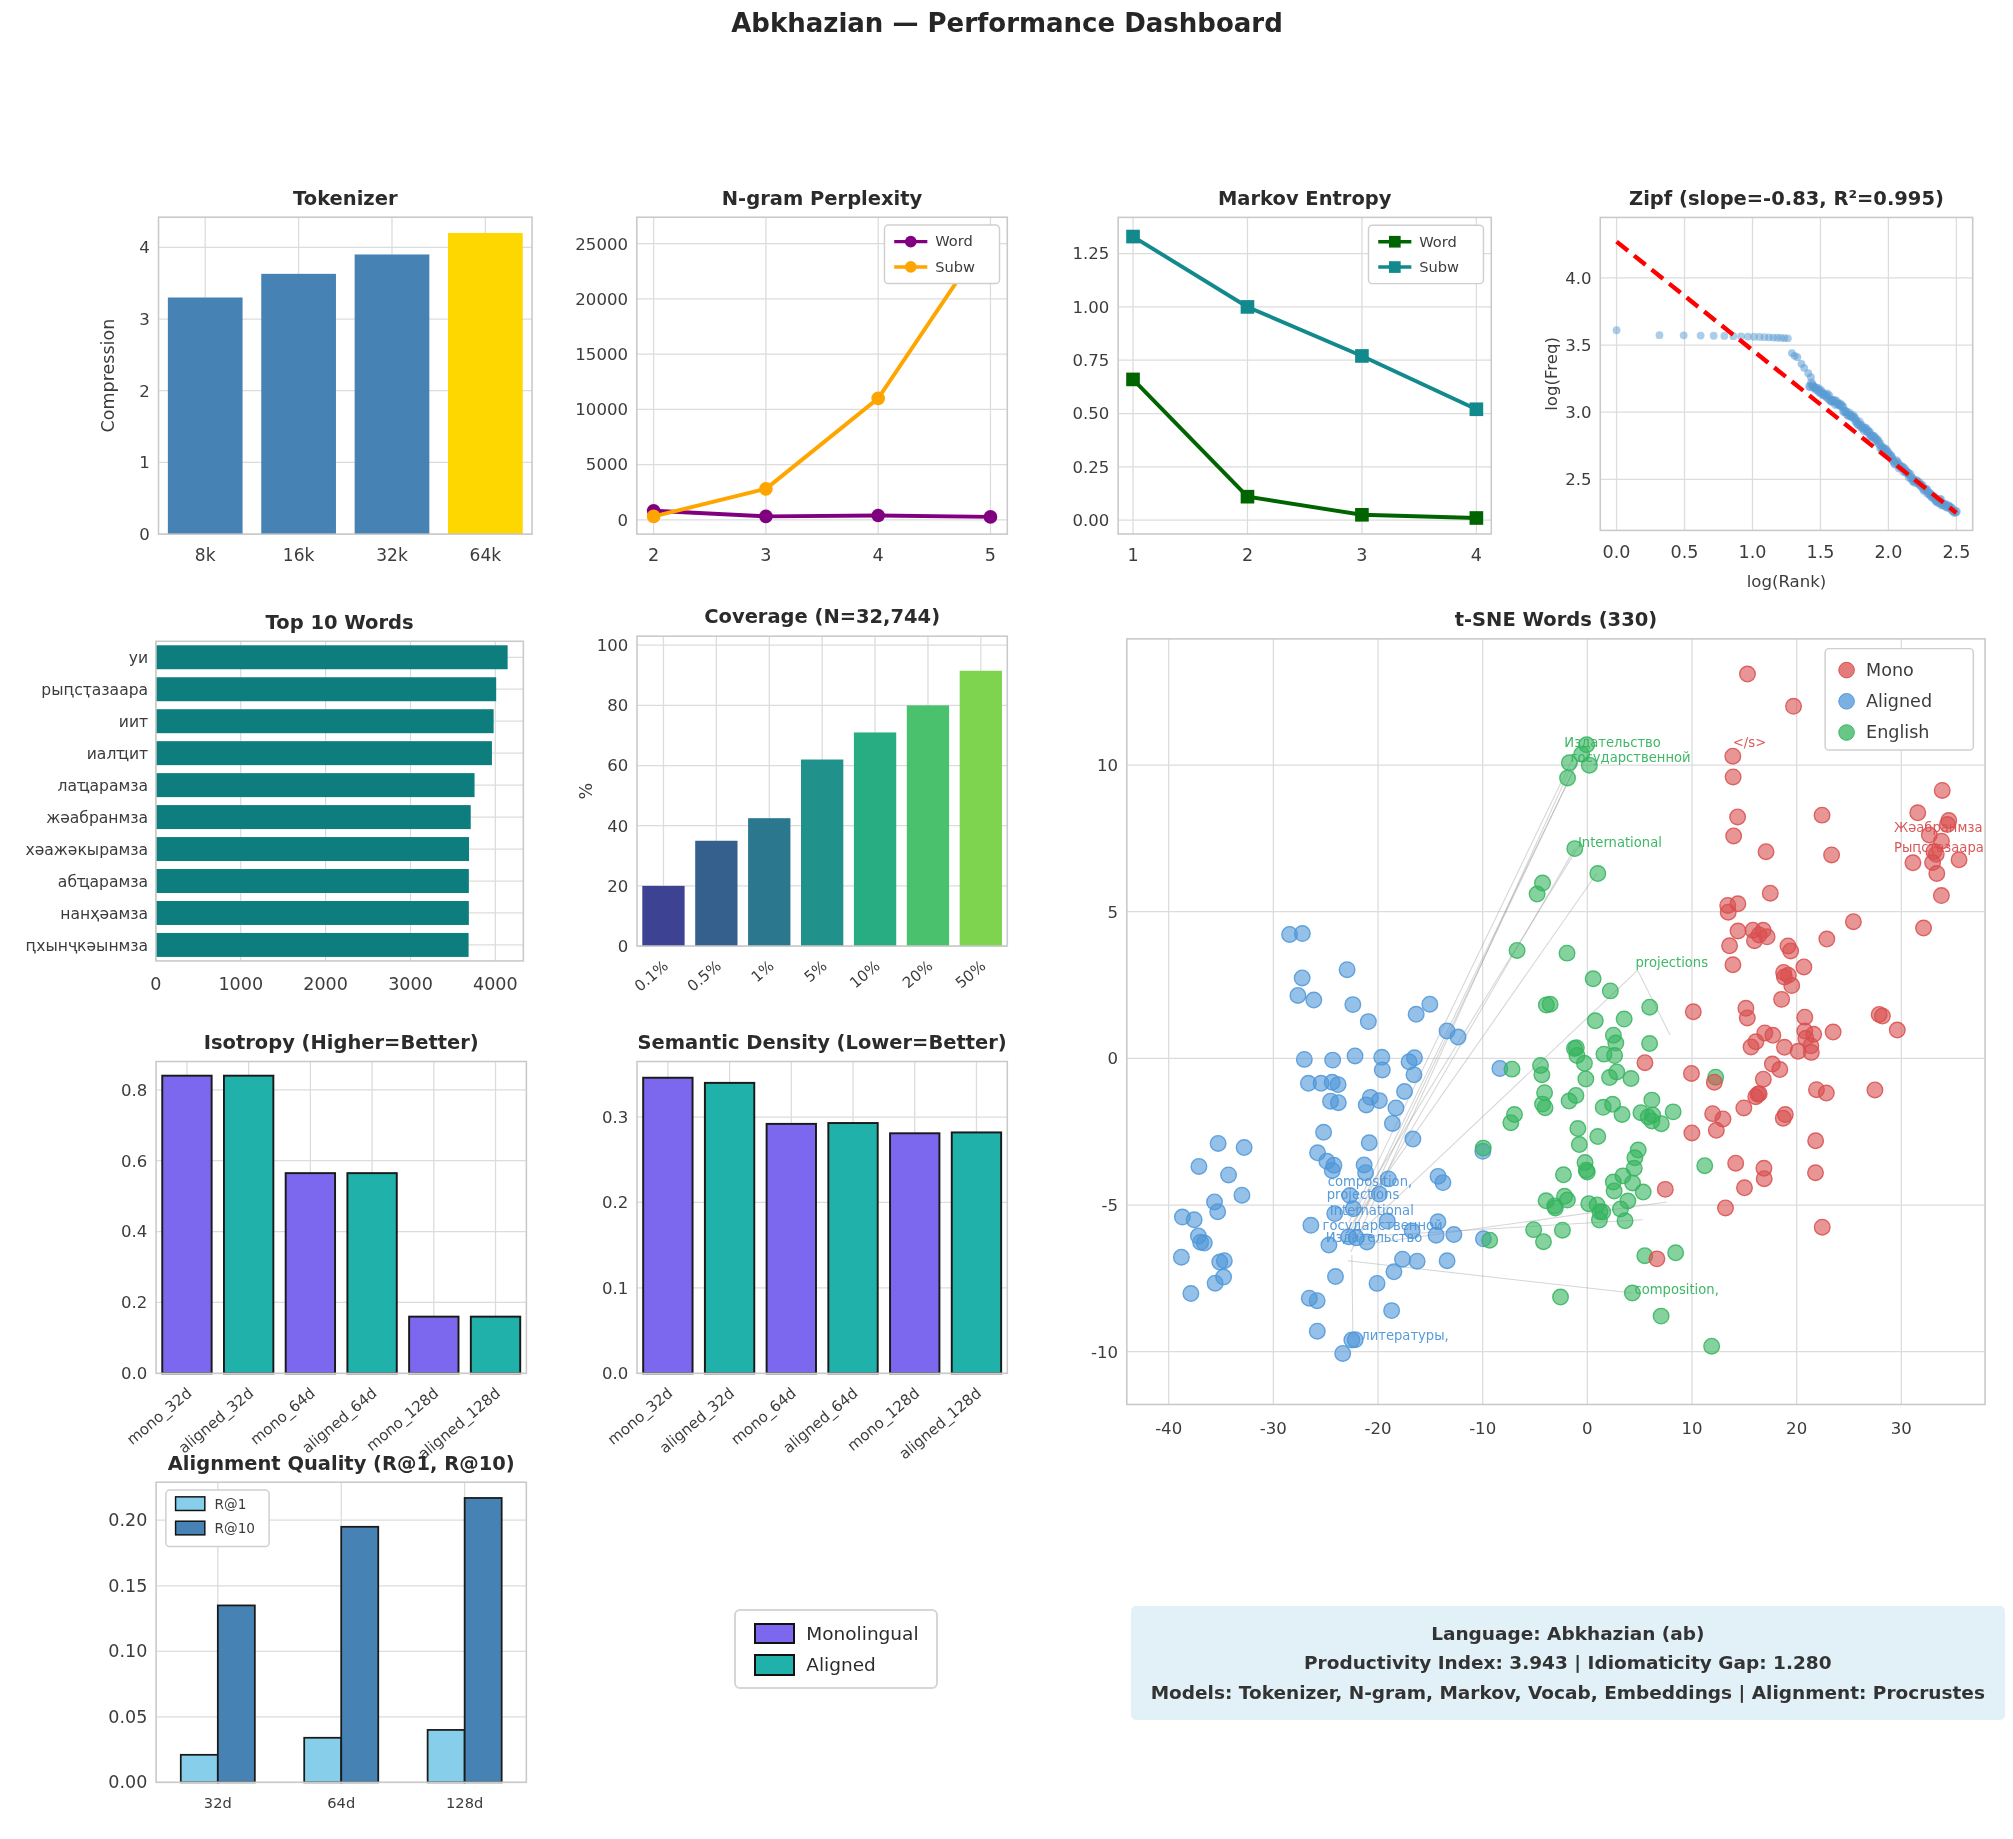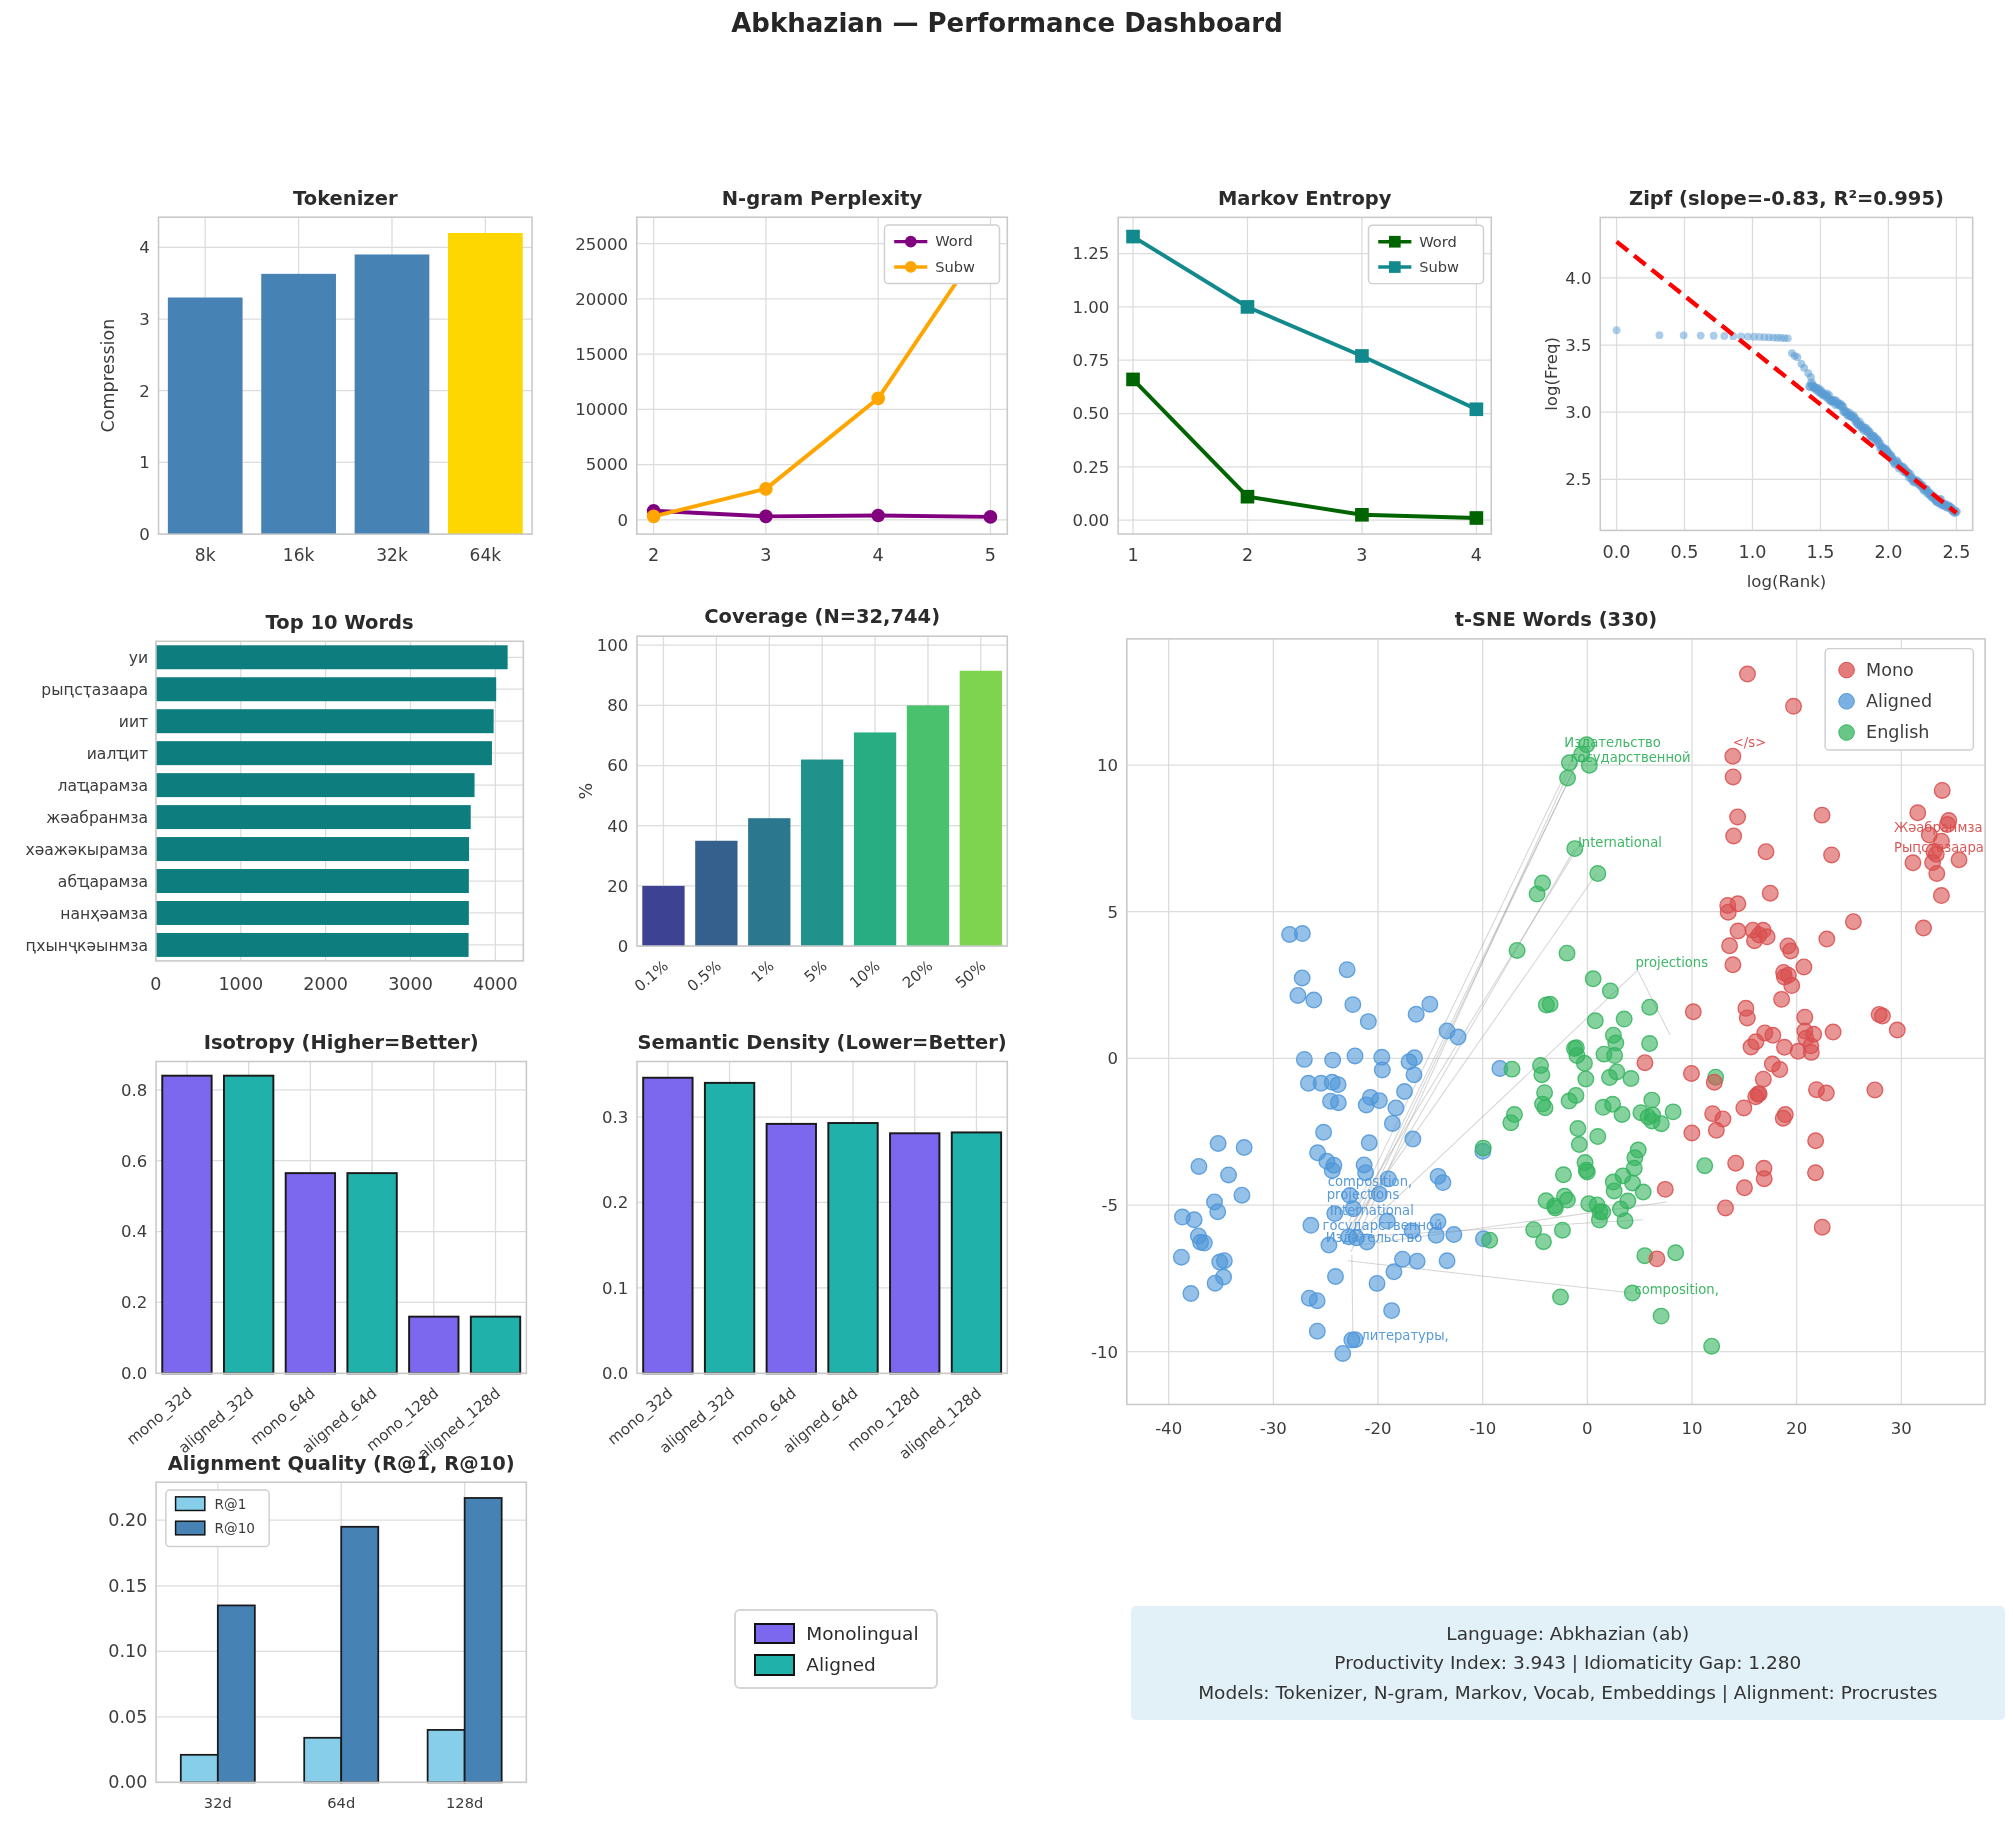--- a/index.html
+++ b/index.html
@@ -16,21 +16,21 @@
   #c-coverage{left:561px;top:600px;width:458px;height:429px;}
   #c-tsne{left:1073px;top:595px;width:922px;height:868px;}
   #c-isotropy{left:83px;top:1005px;width:458px;height:458px;}
   #c-density{left:561px;top:1005px;width:458px;height:458px;}
   #c-alignment{left:83px;top:1453px;width:458px;height:380px;}
   #shared-legend{position:absolute;left:734px;top:1609px;background:#fff;border:2px solid #d6d6d6;
     border-radius:5.9px;padding:11.7px 17.6px;display:flex;flex-direction:column;gap:9.8px;}
   .sl-item{display:flex;align-items:flex-start;gap:11.7px;font-size:18.5px;color:#2b2b2b;}
   .sl-swatch{display:inline-block;width:37px;height:17.6px;border:2.4px solid #111;}
   #info-box{position:absolute;left:1131px;top:1606px;width:858px;background:#e2f1f8;
-    border-radius:4.9px;padding:12.7px 7.8px;text-align:center;font-size:18.5px;color:#333;line-height:1.6;}
+    border-radius:4.9px;padding:12.7px 7.8px;text-align:center;font-size:18.5px;color:#333;line-height:1.6;font-weight:bold;}
 </style>
 </head>
 <body>
 
 <div id="page">
   <h1 id="page-title">Abkhazian — Performance Dashboard</h1>
 
   <div class="chart" id="c-tokenizer">
       <svg width="449" height="395" viewBox="0 0 460 405">
         <rect x="67" y="33" width="383" height="325" fill="#ffffff"></rect>

